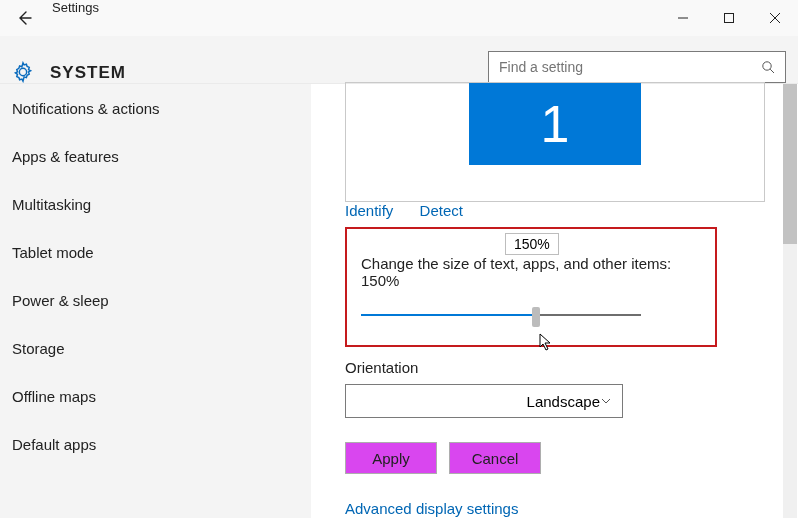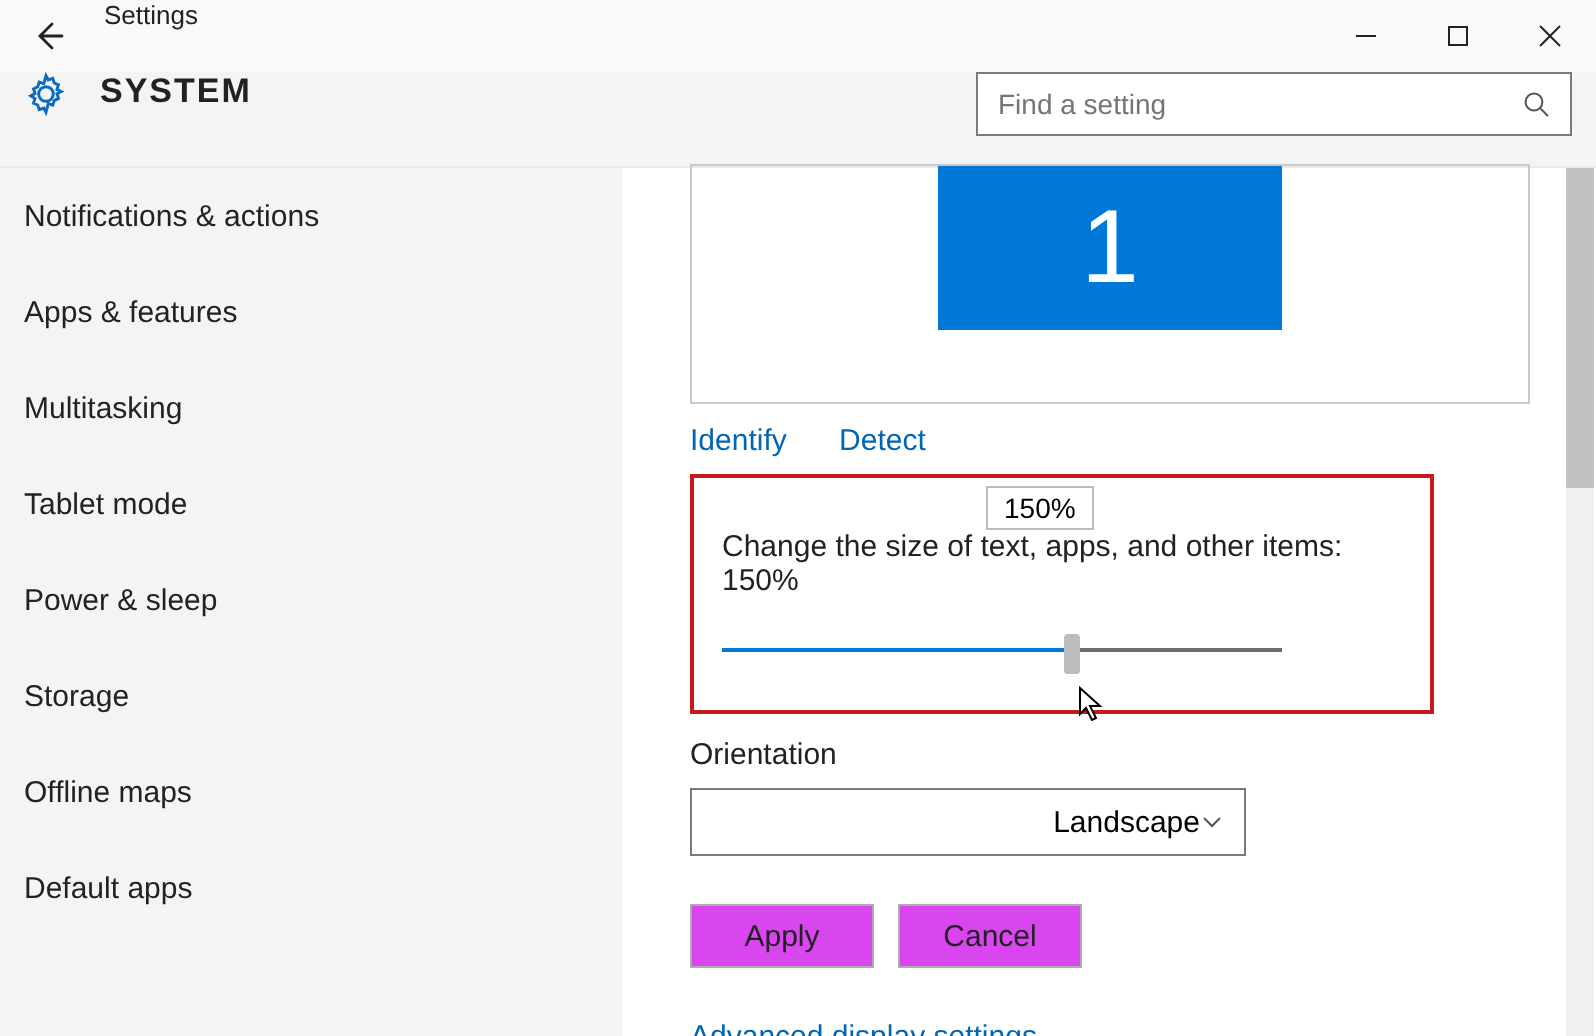--- a/index.html
+++ b/index.html
@@ -6,47 +6,47 @@
     body { width: 798px; height: 518px; background: #fff; overflow: hidden; position: relative; }
 
     
     .titlebar { height: 36px; display: flex; align-items: flex-start; background: #f9f9f9; }
     .back-btn { width: 48px; height: 36px; display: flex; align-items: center; justify-content: center; cursor: pointer; }
     .title { font-size: 13px; color: #222; margin-left: 4px; }
     .win-controls { margin-left: auto; display: flex; }
     .win-btn { width: 46px; height: 36px; display: flex; align-items: center; justify-content: center; cursor: pointer; }
 
     
-    .header { height: 48px; background: #f4f4f4; display: flex; align-items: flex-start; padding: 0 12px; border-bottom: 1px solid #eaeaea; }
+    .header { height: 48px; background: #f4f4f4; display: flex; align-items: flex-end; padding: 0 12px; border-bottom: 1px solid #eaeaea; }
     .gear-icon { width: 22px; height: 22px; margin-right: 16px; }
     .system-title { font-size: 17px; font-weight: 600; letter-spacing: 1px; color: #222; }
     .search-wrap { margin-left: auto; border: 1px solid #7a7a7a; width: 298px; height: 32px; display: flex; align-items: center; background: #fff; }
     .search-input { flex: 1; border: none; outline: none; padding: 0 10px; font-size: 14px; color: #666; background: transparent; }
     .search-icon { width: 34px; display: flex; align-items: center; justify-content: center; }
 
     
     .body { display: flex; height: calc(518px - 36px - 48px); }
     .sidebar { width: 311px; background: #f4f4f4; }
     .sidebar-item { height: 48px; display: flex; align-items: center; padding-left: 12px; font-size: 15px; color: #222; cursor: pointer; }
     .sidebar-item.active { background: #76b9ed; }
 
     .content { flex: 1; position: relative; background: #fff; padding: 0 0 0 34px; }
     .scrollbar-track { position: absolute; right: 1px; top: 0; width: 14px; height: 100%; background: #f0f0f0; }
     .scrollbar-thumb { position: absolute; right: 1px; top: 0; width: 14px; height: 160px; background: #c2c2c2; }
 
     
     .monitor-preview { margin-top: -2px; margin-left: 0; width: 420px; height: 120px; border: 1px solid #c9c9c9; display: flex; align-items: flex-start; justify-content: center; padding-top: 0; position: relative; }
     .monitor-tile { width: 172px; height: 82px; background: #0078d7; color: #fff; display: flex; align-items: center; justify-content: center; font-size: 52px; font-weight: 300; margin-top: 0; }
 
-    .link-row { margin-top: 10px; font-size: 15px; }
+    .link-row { font-size: 15px; }
     .link { color: #0066b4; cursor: pointer; margin-right: 22px; }
 
     
     .scale-box { margin-top: 8px; width: 372px; border: 2px solid #c51a1d; padding: 26px 14px 22px 14px; position: relative; }
-    .tooltip { position: absolute; top: 4px; left: 146px; background: #fff; border: 1px solid #bdbdbd; padding: 0 8px; font-size: 14px; line-height: 20px; }
+    .tooltip { position: absolute; top: 4px; left: 158px; background: #fff; border: 1px solid #bdbdbd; padding: 0 8px; font-size: 14px; line-height: 20px; }
     .scale-label { font-size: 15px; color: #222; }
     .slider-wrap { margin-top: 18px; position: relative; width: 280px; height: 16px; }
     .slider-track-bg { position: absolute; top: 7px; left: 0; width: 280px; height: 2px; background: #6e6e6e; }
     .slider-track-fg { position: absolute; top: 7px; left: 0; width: 175px; height: 2px; background: #0078d7; }
     .slider-thumb { position: absolute; top: 0; left: 171px; width: 8px; height: 20px; background: #bcbcbc; border-radius: 2px; cursor: pointer; }
     .cursor { position: absolute; top: 26px; left: 178px; }
 
     .orientation-label { margin-top: 12px; font-size: 15px; color: #222; }
     .select-box { margin-top: 8px; width: 278px; height: 34px; border: 1px solid #7a7a7a; display: flex; align-items: center; padding: 0 10px; font-size: 15px; cursor: pointer; background: #fff; justify-content: flex-end; }
 

